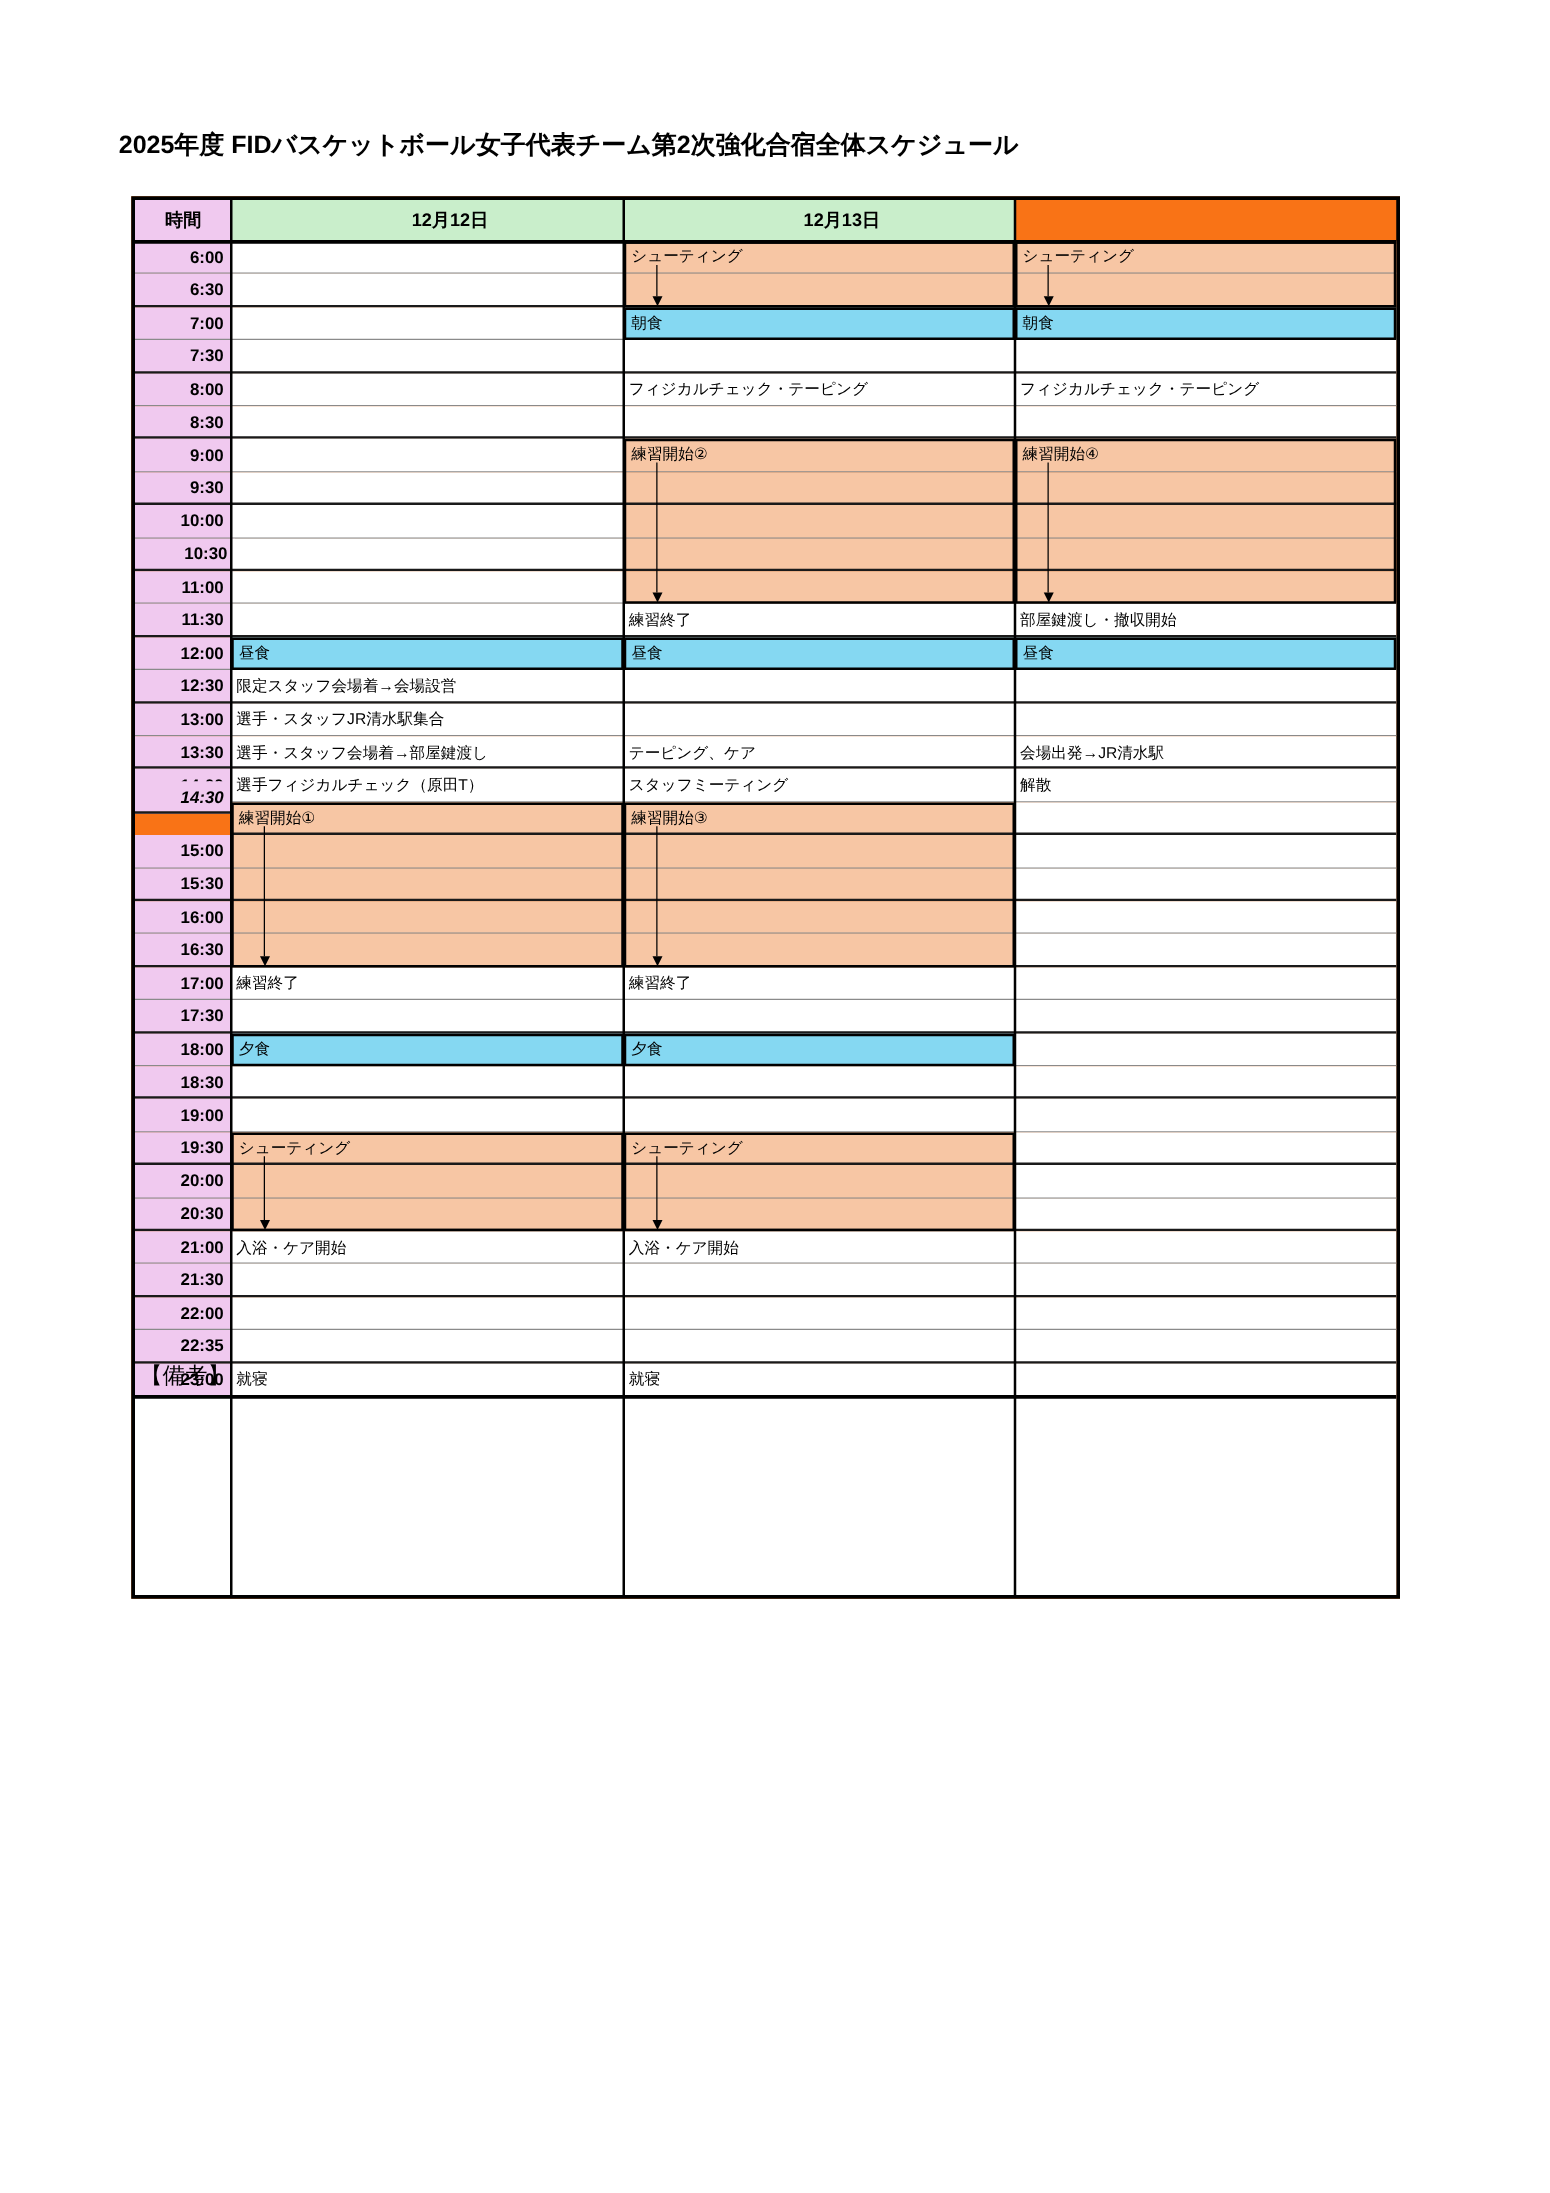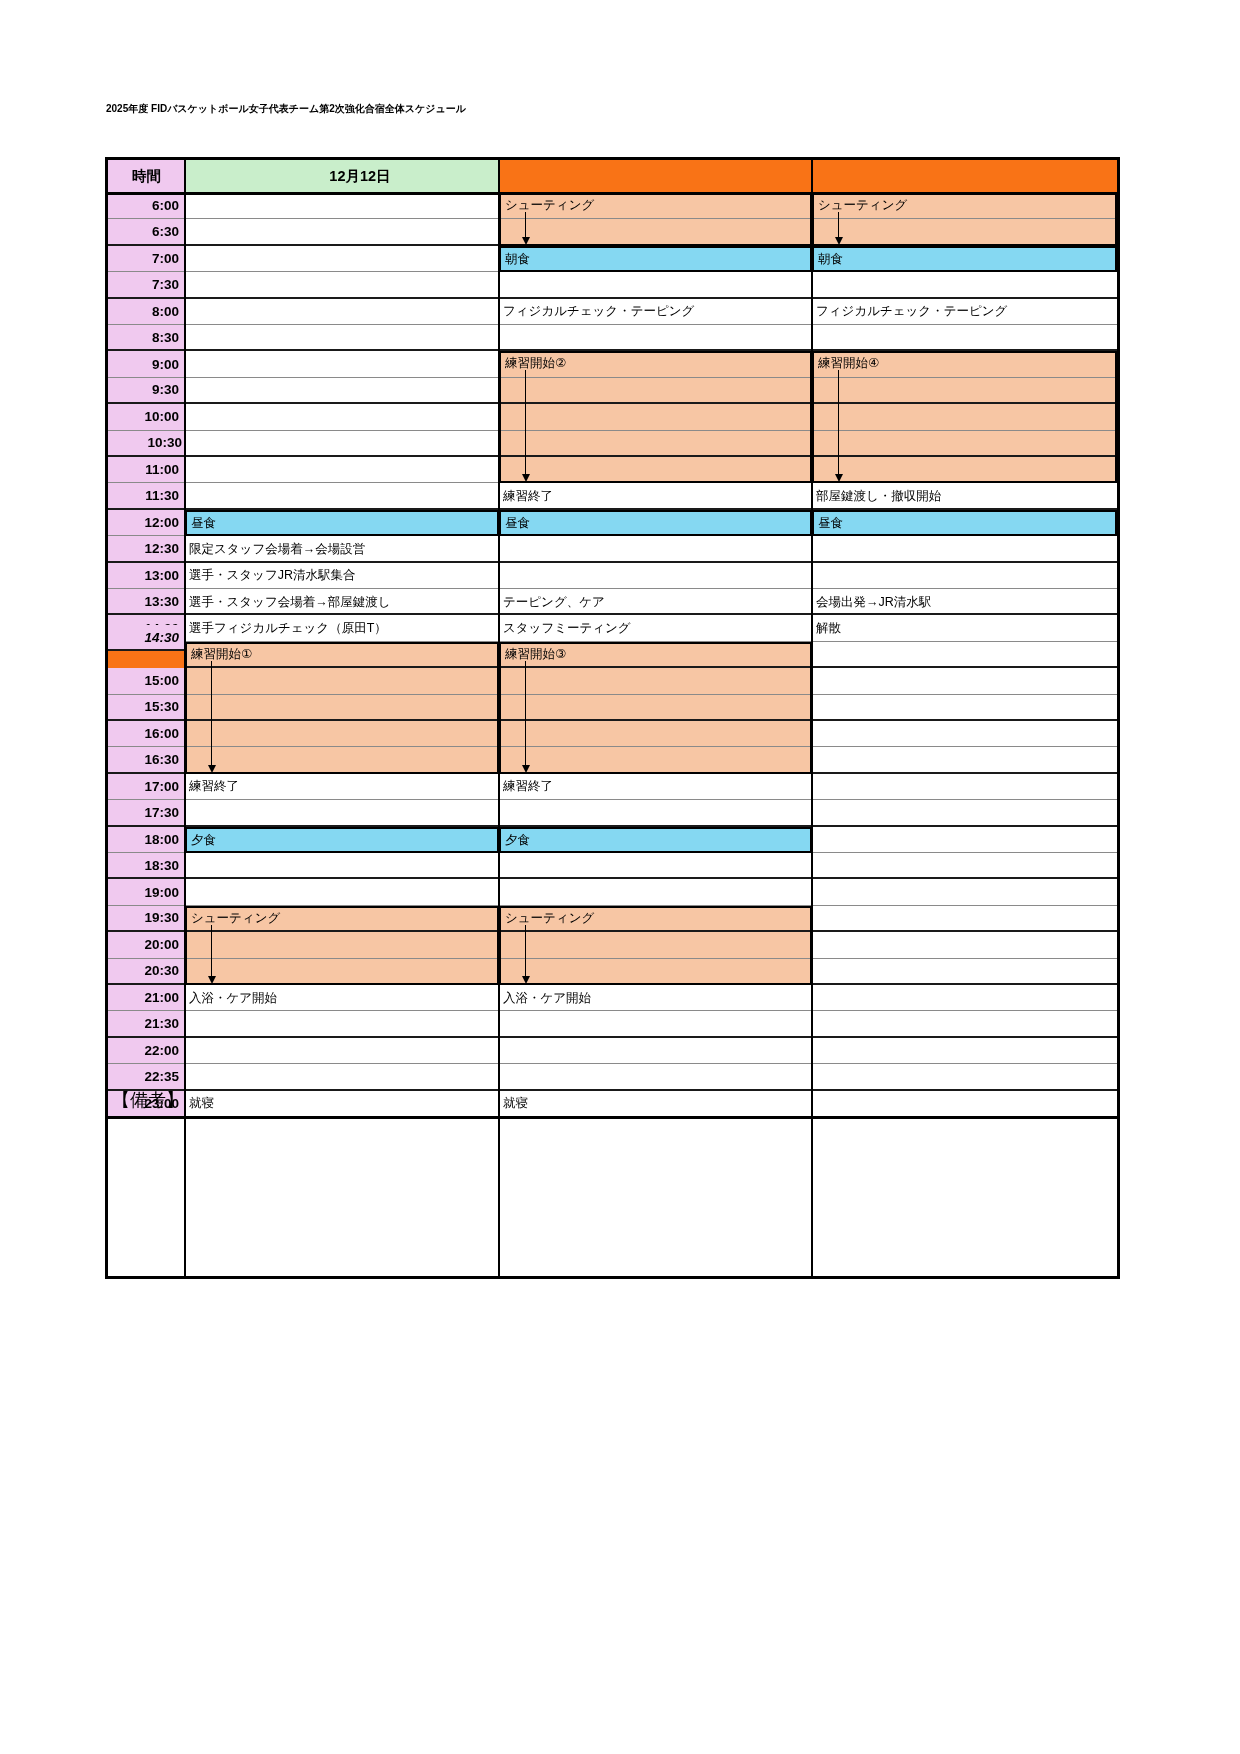--- a/index.html
+++ b/index.html
@@ -2,22 +2,22 @@
 <html style="--c-pink: #F0C9EF; --c-green: #C9EECB; --c-orange: #F7C6A4; --c-blue: #85D8F2; --c-border: #000000;"><head>
 <meta charset="utf-8">
 <style>
   html,body{margin:0;padding:0;background:#ffffff;}
   body{
     width:1240px;height:1754px;position:relative;
     font-family:"Liberation Sans","DejaVu Sans",sans-serif;
     color:#000;
   }
   .title{
-    position:absolute;left:106px;top:102px;
-    font-size:10px;font-weight:bold;white-space:nowrap;
+    position:absolute;left:95px;top:102px;
+    font-size:20px;font-weight:bold;white-space:nowrap;
   }
   #schedule{
     position:absolute;left:105px;top:157px;
     width:1009px;height:1116px;
     border:3px solid var(--c-border,#000);
     background:#f97316;
   }
   #schedule *{box-sizing:border-box;}
   
   .hdr{
@@ -70,20 +70,21 @@
 </style>
 </head>
 <body>
 
 <div class="title">2025年度 FIDバスケットボール女子代表チーム第2次強化合宿全体スケジュール</div>
 
 <div id="schedule">
 
   <div class="hdr hdr-time" style="left:0;width:77px;">時間</div>
   <div class="hdr hdr-date" style="left:77px;width:314px;">12月12日</div>
+  <div class="hdr hdr-date" style="left:391px;width:313px;">12月13日</div>
 
   <div id="grid">
       <div class="cell pink b-thin" style="left: 0px; top: 33px; width: 77px; height: 26.4px;">
         <div class="time-label">6:00</div>
       </div>
       <div class="cell  b-thin" style="left: 77px; top: 33px; width: 314px; height: 26.4px;"></div>
       <div class="cell orange b-thin" style="left: 391px; top: 33px; width: 313px; height: 26.4px;"></div>
       <div class="cell orange b-thin" style="left: 704px; top: 33px; width: 305px; height: 26.4px;"></div>
       <div class="cell pink b-thick" style="left: 0px; top: 59.4px; width: 77px; height: 26.4px;">
         <div class="time-label">6:30</div>

